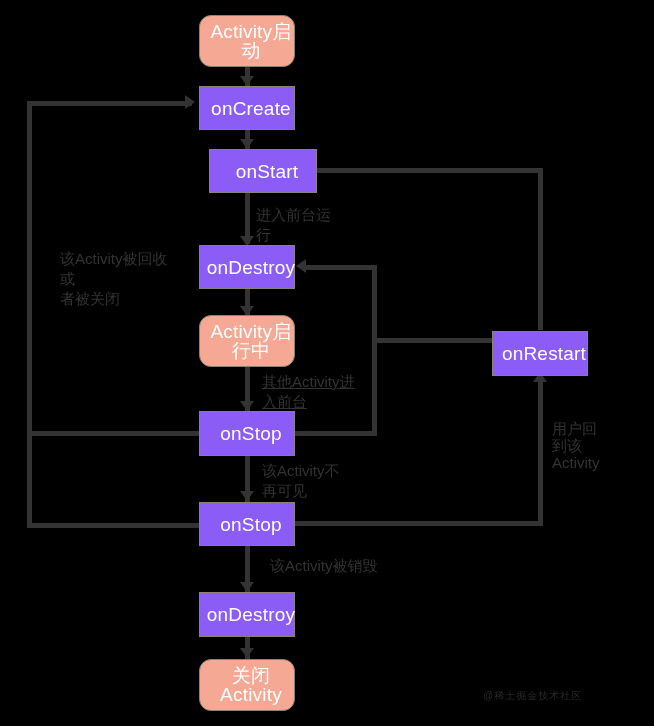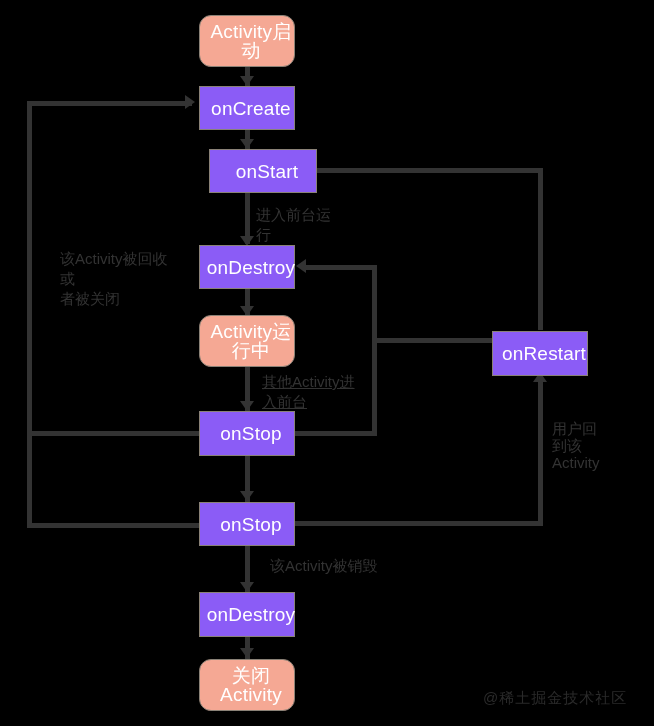--- a/index.html
+++ b/index.html
@@ -78,21 +78,21 @@
     position: absolute;
     color: #333333;
     font-size: 15px;
     line-height: 20px;
     z-index: 4;
     white-space: pre-line;
   }
   .watermark {
     position: absolute;
     color: #2a2a2a;
-    font-size: 15px;
+    font-size: 10px;
     letter-spacing: 1px;
     z-index: 6;
   }
 </style>
 </head>
 <body>
 
 <div id="canvas">
 
   <div class="edge edge-v" style="left:245px; top:66px; height:20px;"></div>
@@ -138,20 +138,22 @@
   <div class="edge edge-h" style="left:27px; top:101px; width:165px;"></div>
   <div class="arrow arrow-right" style="left:185px; top:95px;"></div>
   <div class="edge edge-h" style="left:29px; top:431px; width:172px;"></div>
   <div class="edge edge-h" style="left:29px; top:523px; width:172px;"></div>
 
   <div class="edge-label" style="left:256px; top:205px; width:86px; text-align:left;">进入前台运行</div>
 
   <div class="edge-label" style="left:262px; top:372px; width:98px; text-align:left;text-decoration:underline;">其他Activity进
 入前台</div>
 
+  <div class="edge-label" style="left:262px; top:461px; width:86px; text-align:left;">该Activity不
+再可见</div>
 
   <div class="edge-label" style="left:270px; top:556px; width:130px; text-align:left;">该Activity被销毁</div>
 
 
   <div class="edge-label" style="left:36px; top:249px; width:120px; text-align:left;margin-left:24px;">该Activity被回收或
 者被关闭</div>
 
   <div class="edge-label" style="left:552px; top:420px; width:60px; text-align:left; line-height:17px;">用户回
 到该
 Activity</div>
@@ -167,21 +169,21 @@
 
   <div class="node node-blue" style="left:209px; top:149px; width:108px; height:44px;">
     <span>onStart</span>
   </div>
 
   <div class="node node-blue" style="left:199px; top:245px; width:96px; height:44px;">
     <span>onDestroy</span>
   </div>
 
   <div class="node node-peach" style="left:199px; top:315px; width:96px; height:52px;">
-    <span>Activity运
+    <span>Activity启
 行中</span>
   </div>
 
   <div class="node node-blue" style="left:199px; top:411px; width:96px; height:45px;">
     <span>onStop</span>
   </div>
 
   <div class="node node-blue" style="left:199px; top:502px; width:96px; height:44px;">
     <span>onStop</span>
   </div>

